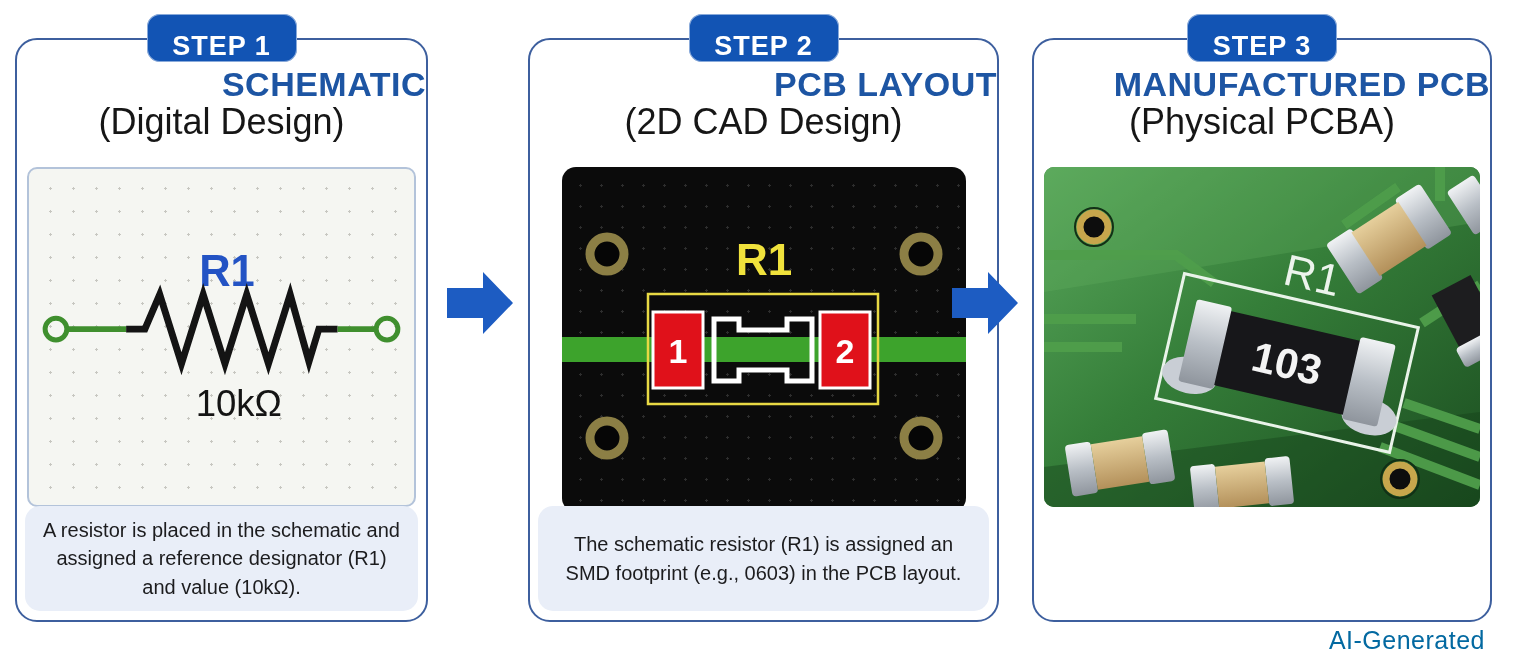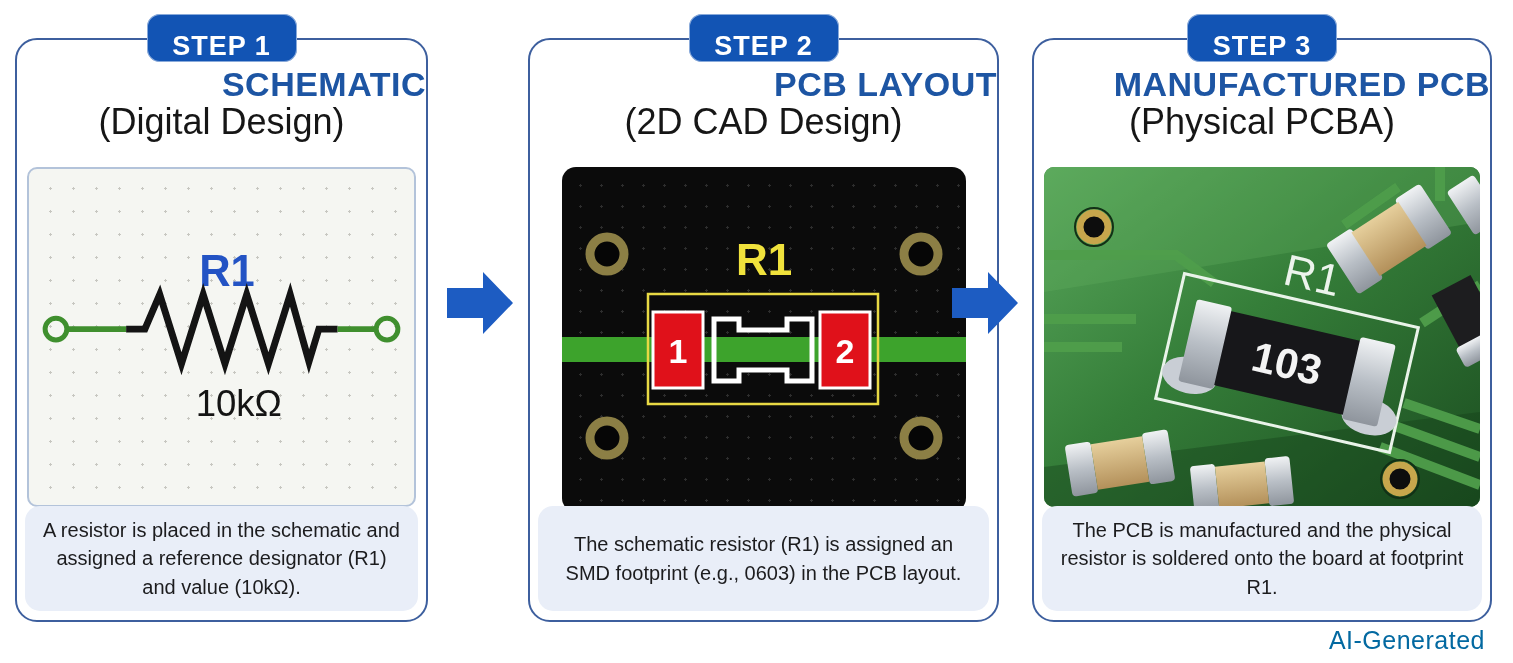--- a/index.html
+++ b/index.html
@@ -223,17 +223,16 @@
           <ellipse cx="-92" cy="34" rx="28" ry="18" fill="#c9ced5"></ellipse>
           <ellipse cx="92" cy="34" rx="28" ry="18" fill="#c9ced5"></ellipse>
           <rect x="-100" y="-38" width="200" height="76" rx="3" fill="#17171a"></rect>
           <rect x="-102" y="-42" width="36" height="84" rx="3" fill="url(#silverG)"></rect>
           <rect x="66" y="-42" width="36" height="84" rx="3" fill="url(#silverG)"></rect>
           <text x="0" y="15" text-anchor="middle" font-size="42" font-weight="bold" fill="#f4f4f4">103</text>
         </g>
       </svg>
     </div>
 
-    <div class="caption">The PCB is manufactured and the physical resistor is soldered onto the board at footprint R1.</div>
   </section>
 
   <div class="watermark">AI-Generated</div>
 </div>
 
 </body></html>

